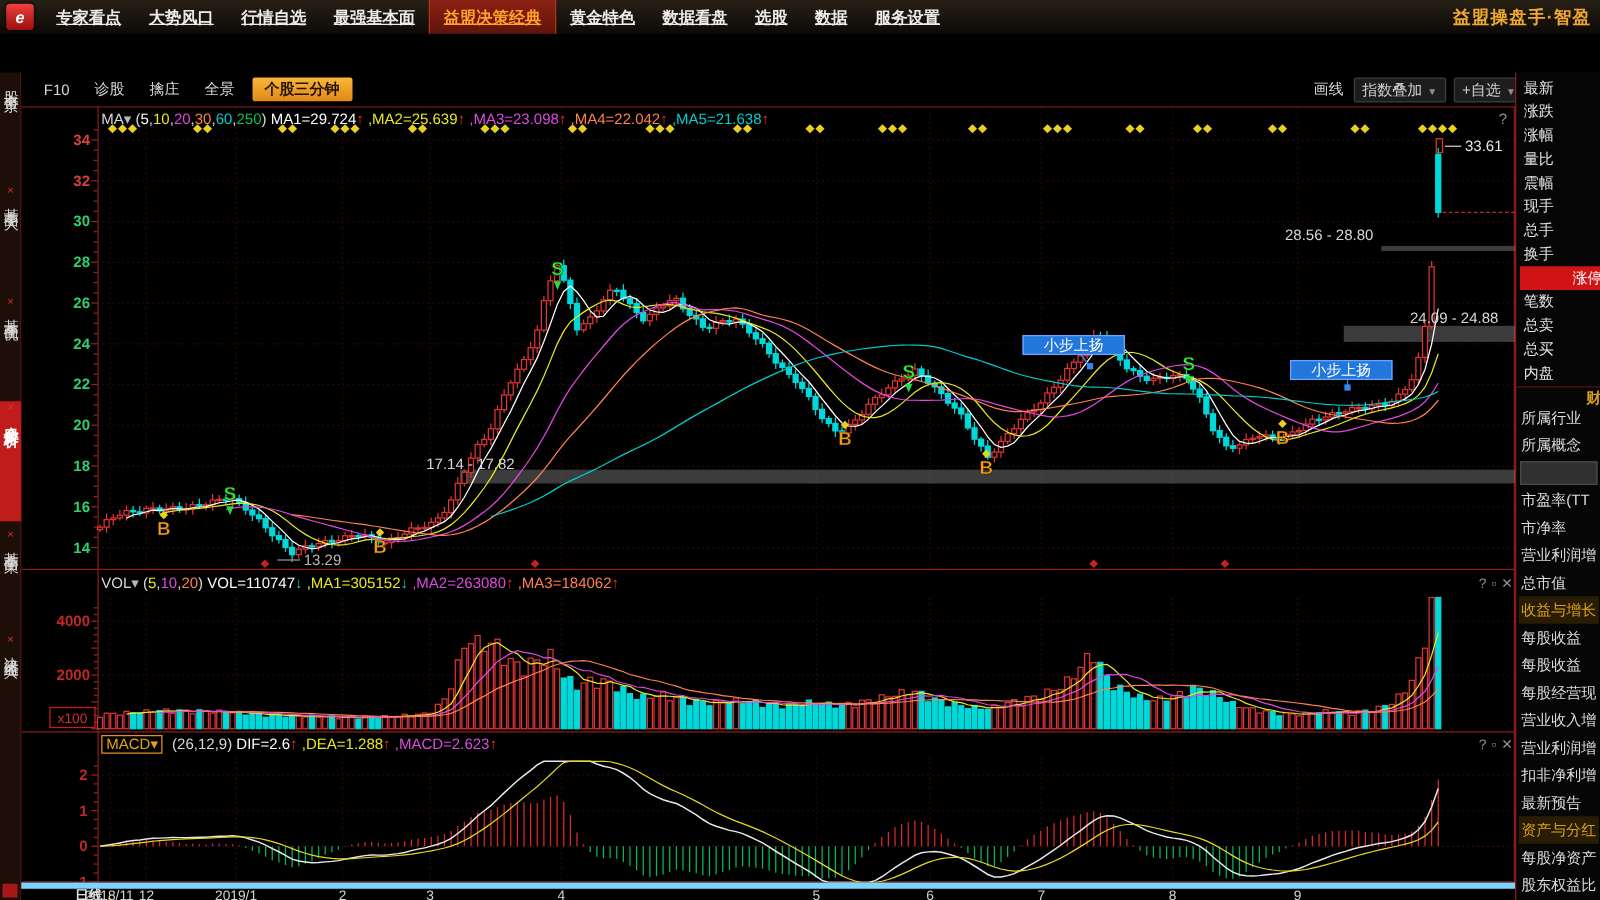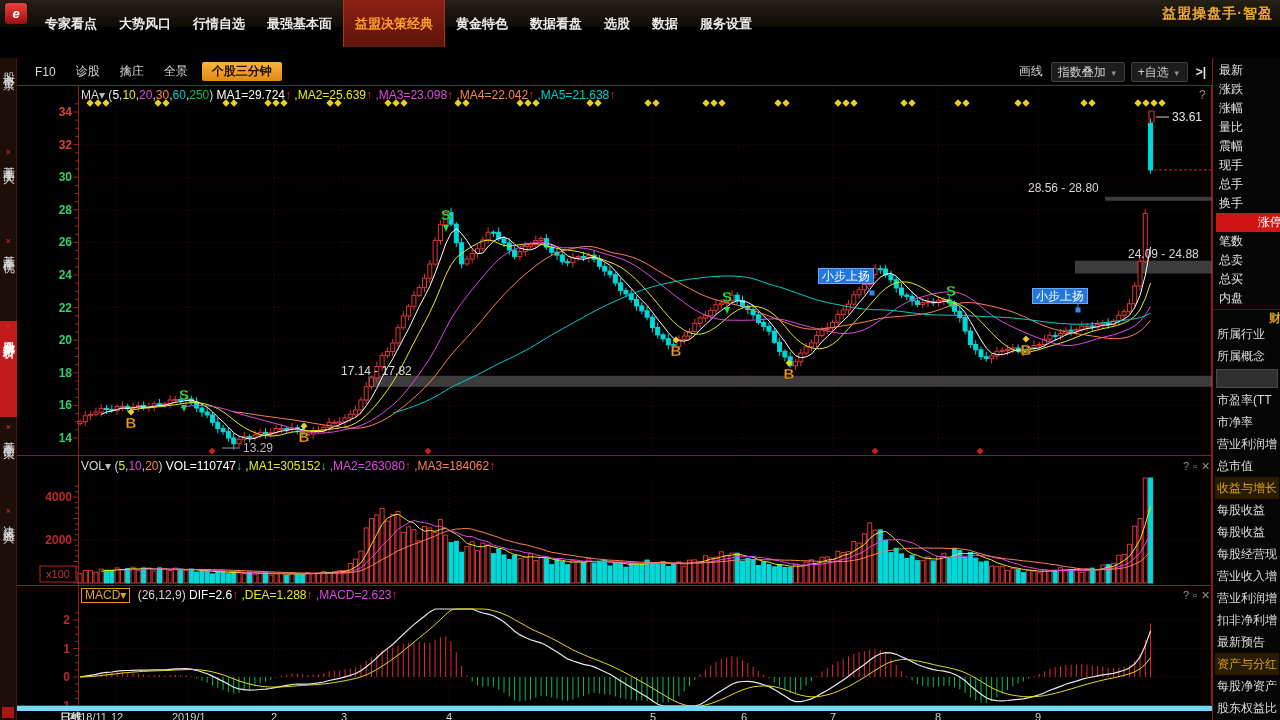--- a/index.html
+++ b/index.html
@@ -5,21 +5,21 @@
   html,body{margin:0;padding:0;background:#000;}
   #app{position:relative;width:1280px;height:720px;overflow:hidden;background:#000;
        font-family:"Liberation Sans",sans-serif;-webkit-font-smoothing:antialiased;}
   
   .topbar{position:absolute;left:0;top:0;width:1280px;height:27px;z-index:5;
           background:linear-gradient(#262015,#0d0a06);}
   .logo{position:absolute;left:5px;top:3px;width:22px;height:21px;border-radius:3px;
         background:linear-gradient(#f04040,#9c0e0e);color:#fff;font-weight:bold;font-style:italic;
         text-align:center;line-height:21px;font-size:13px;box-shadow:0 0 2px #000;}
   .menu{position:absolute;left:34px;top:0;height:27px;display:flex;}
-  .menu-item{height:27px;line-height:27px;padding:10px 11px;color:#ececec;font-size:13px;font-weight:bold;white-space:nowrap;}
+  .menu-item{height:27px;line-height:27px;padding:0 11px;color:#ececec;font-size:13px;font-weight:bold;white-space:nowrap;text-decoration:underline;}
   .menu-item.active{background:linear-gradient(#8c2113,#5e140a);color:#ffa028;
         border-left:1px solid #b23222;border-right:1px solid #b23222;}
   .brand{position:absolute;right:7px;top:0;height:27px;line-height:27px;color:#f0a830;
         font-size:14px;font-weight:bold;letter-spacing:1px;}
   
   .subbar{position:absolute;left:0;top:27px;width:1280px;height:31px;z-index:5;
         background:linear-gradient(#7c2b16,#4a1208 60%,#360c05);border-top:1px solid #a83018;box-sizing:border-box;}
   .qwrap{position:absolute;left:38px;top:5px;display:flex;}
   .qbtn{display:flex;align-items:center;height:20px;margin-right:5px;padding:0 8px;
         background:linear-gradient(#f8c860,#e09a28 45%,#c87c14);border:1px solid #7a4406;border-radius:3px;
@@ -27,21 +27,21 @@
   .qbtn .caret{margin-left:6px;padding-left:5px;border-left:1px solid #9a6010;font-size:8px;color:#5a2d00;}
   
   .left-tabs{position:absolute;left:0;top:58px;width:17px;height:662px;z-index:4;
         background:#1d0f08;border-right:1px solid #521010;box-sizing:border-box;}
   .vtab{position:absolute;left:0;width:17px;display:flex;flex-direction:column;align-items:center;}
   .vtab .x{color:#e03030;font-size:9px;line-height:10px;height:10px;}
   .vtab .vlabel{writing-mode:vertical-rl;text-orientation:upright;color:#d8d8d8;font-size:12px;letter-spacing:2px;}
   .vtab.active{background:#c11c1c;}
   .vtab.active .vlabel{color:#fff;font-weight:bold;}
   
-  .chart-toolbar{position:absolute;left:17px;top:58px;width:1195px;height:27px;background:#000;z-index:4;}
+  .chart-toolbar{position:absolute;left:17px;top:58px;width:1195px;height:27px;background:#000;z-index:4;padding-left:32px;}
   .ct-left{position:absolute;left:8px;top:0;height:27px;display:flex;align-items:center;}
   .ct-item{color:#d8d8d8;font-size:12px;padding:0 10px;white-space:nowrap;}
   .ct-hot{height:19px;line-height:19px;margin-left:4px;padding:0 10px;border-radius:2px;
         background:linear-gradient(#f8b838,#e08818);color:#241200;font-size:12px;font-weight:bold;}
   .ct-periods{position:absolute;left:503px;top:0;height:27px;display:flex;align-items:center;}
   .pp{height:18px;line-height:18px;padding:0 7px;margin-left:3px;background:#3c3c3c;color:#e0e0e0;
       font-size:12px;border-radius:2px;white-space:nowrap;}
   .pp.active{background:#e8901c;color:#140a00;font-weight:bold;}
   .pp .caret{font-size:8px;color:#b8b8b8;margin-left:3px;}
   .zoombtn{width:17px;height:17px;line-height:16px;text-align:center;margin-left:6px;border-radius:9px;
@@ -56,21 +56,21 @@
   .ma-header,.vol-header,.macd-header{position:absolute;left:81px;font-size:12px;white-space:nowrap;z-index:3;}
   .ma-header{top:88px;}
   .vol-header{top:459px;}
   .macd-header{top:588px;}
   .seg{letter-spacing:0;}
   .macd-box{display:inline-block;border:1px solid #e8901c;color:#e8a020;padding:0 3px;margin-right:4px;line-height:13px;}
   .pane-icons{position:absolute;color:#8f8f8f;font-size:11px;letter-spacing:4px;z-index:3;}
   .main-help{position:absolute;left:1199px;top:88px;color:#8f8f8f;font-size:12px;z-index:3;}
   
   .flag{position:absolute;background:#2277dd;border:1px solid #66a8ff;color:#fff;font-size:12px;
-      line-height:14px;padding:0 3px;z-index:3;white-space:nowrap;}
+      line-height:14px;padding:0 16px;z-index:3;white-space:nowrap;}
   
   .right-panel{position:absolute;left:1212px;top:58px;width:68px;height:662px;background:#060606;
       border-left:1px solid #8b1a1a;box-sizing:border-box;overflow:hidden;z-index:4;}
   .qrow{position:absolute;left:6px;height:19px;line-height:19px;font-size:12px;color:#e2e2e2;white-space:nowrap;}
   .qrow.hl{background:#d01414;color:#fff;padding:0 3px;left:3px;}
   .fin-tab{position:absolute;left:56px;color:#d8a018;font-size:12px;font-weight:bold;}
   .fin-sep{position:absolute;left:0;width:68px;border-top:1px solid #5a1010;}
   .irow{position:absolute;left:4px;height:22px;line-height:22px;font-size:12px;color:#dcdcdc;white-space:nowrap;}
   .irow.header{color:#d8a018;background:rgba(130,85,0,.28);padding:0 2px;left:2px;}
   .ibox{position:absolute;left:3px;width:60px;height:17px;background:#303030;border:1px solid #4a4a4a;}

